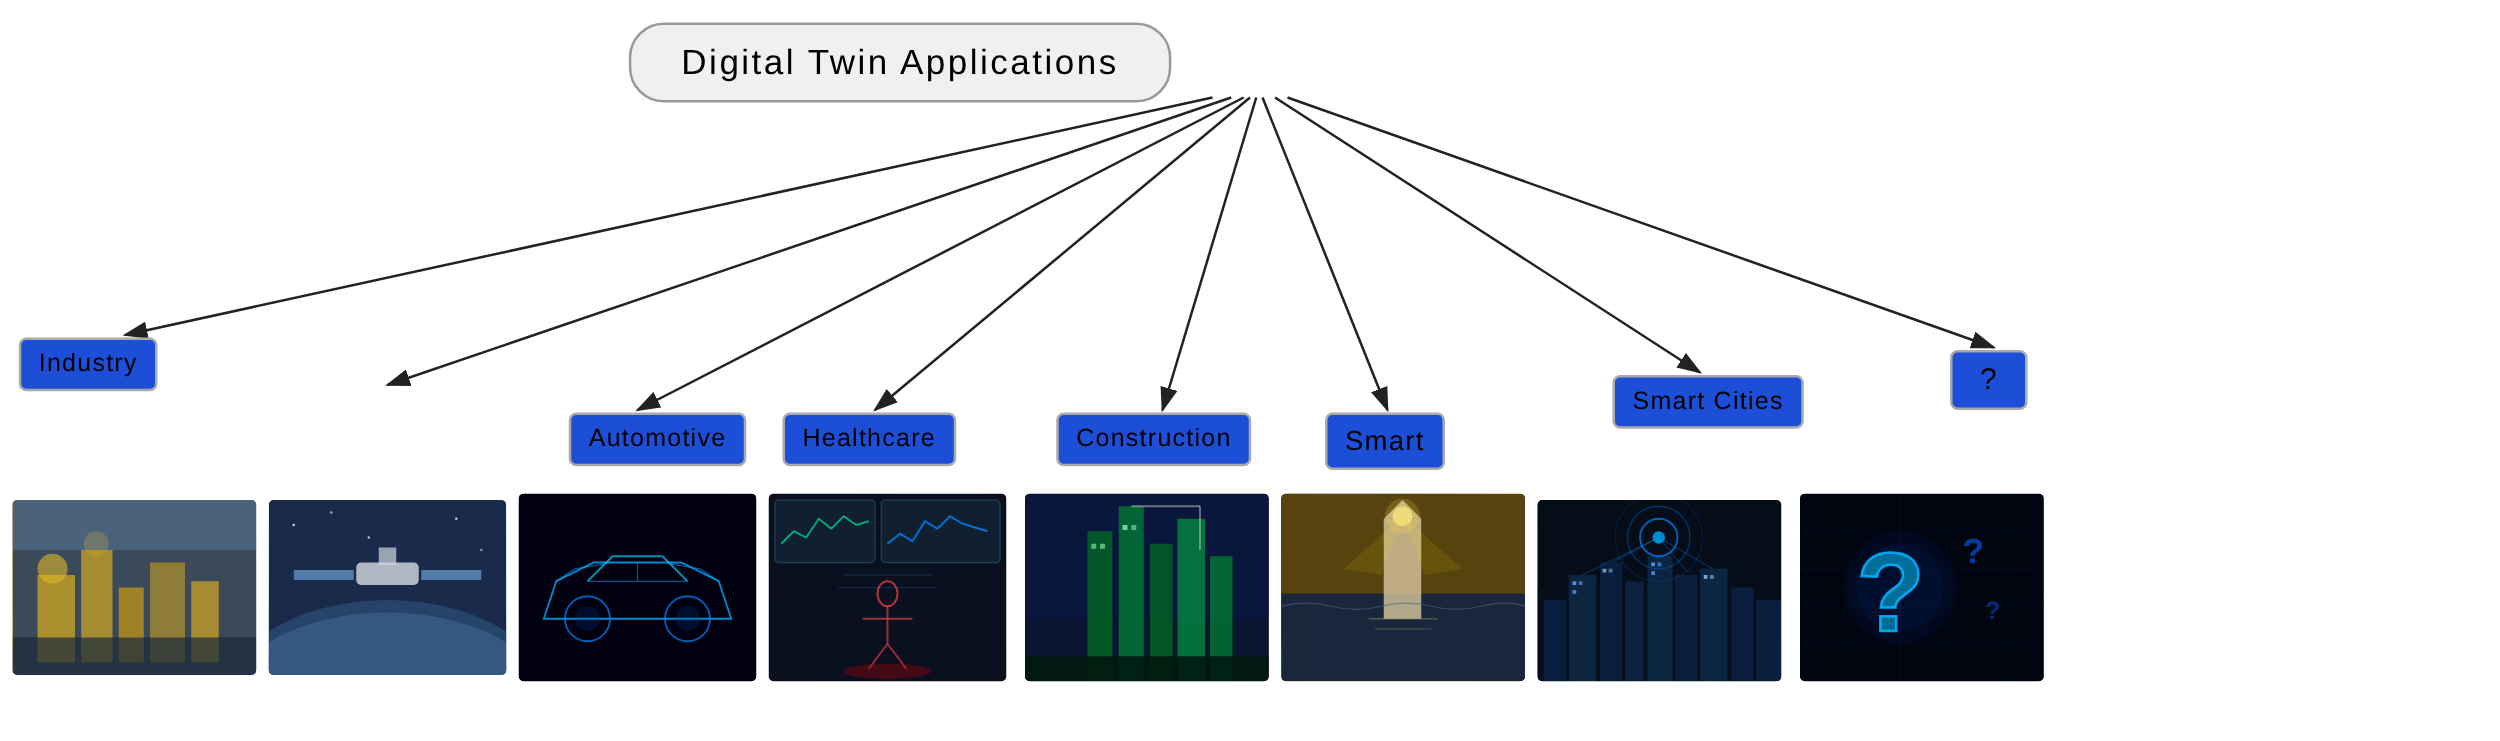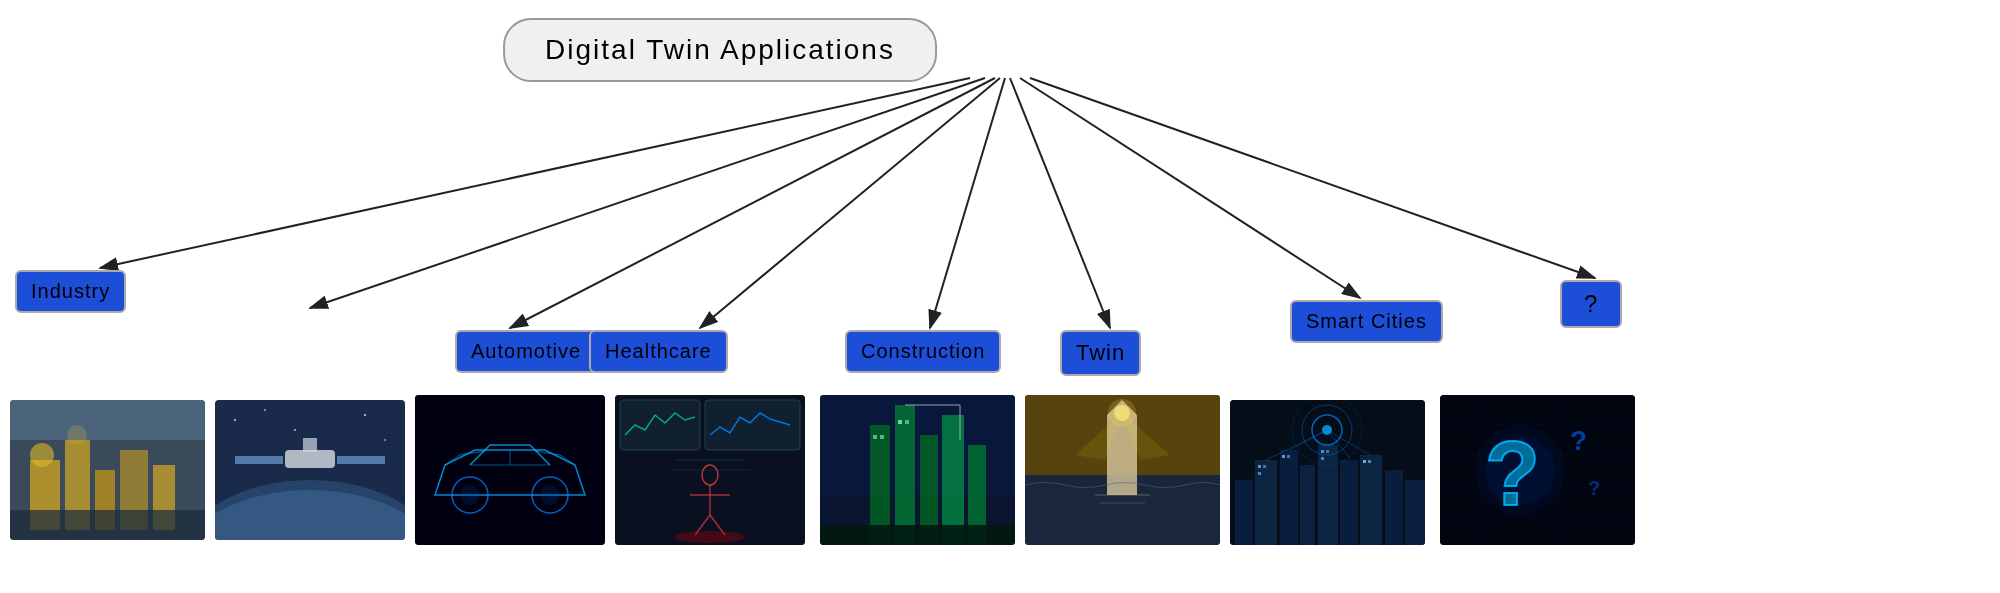--- a/index.html
+++ b/index.html
@@ -122,25 +122,25 @@
     <line x1="1030" y1="78" x2="1595" y2="278" stroke="#222" stroke-width="2" marker-end="url(#arrowhead)"></line>
   </svg>
 
   <div class="central-node" style="left:720px; top:18px;">Digital Twin Applications</div>
 
   <div class="branch-node" style="left:15px; top:270px;">Industry</div>
 
 
   <div class="branch-node" style="left:415px; top:330px;margin-left:40px;">Automotive</div>
 
-  <div class="branch-node" style="left:589px; top:330px;">Healthcare</div>
+  <div class="branch-node" style="left:626px; top:330px;">Healthcare</div>
 
   <div class="branch-node" style="left:845px; top:330px;text-align:right;">Construction</div>
 
-  <div class="branch-node" style="left:1060px; top:330px; font-size:22px;">Twin</div>
+  <div class="branch-node" style="left:1060px; top:330px; font-size:22px;">Smart</div>
 
   <div class="branch-node" style="left:1290px; top:300px;">Smart Cities</div>
 
   <div class="branch-node" style="left:1560px; top:280px; font-size:24px; padding:8px 22px;">?</div>
 
   <div class="thumb img-industry" style="left:10px; top:400px; width:195px; height:140px;">
     <svg width="195" height="140" viewBox="0 0 195 140">
 
       <rect width="195" height="140" fill="#3a4a5a"></rect>
       <rect x="20" y="60" width="30" height="70" fill="#c8a020" opacity="0.8"></rect>

